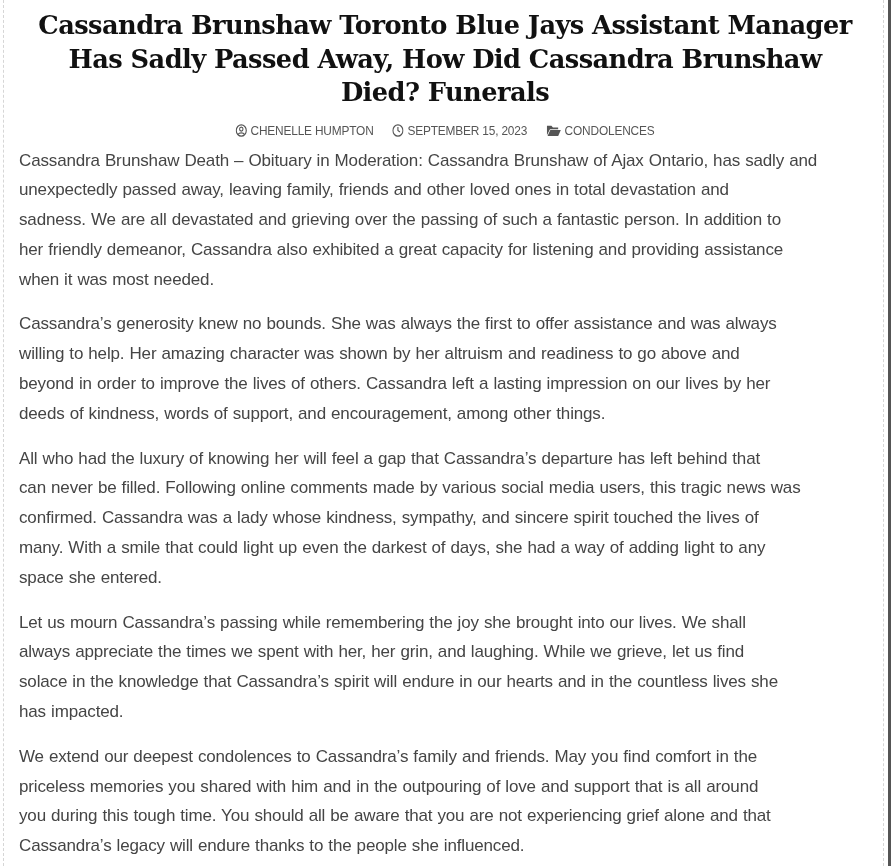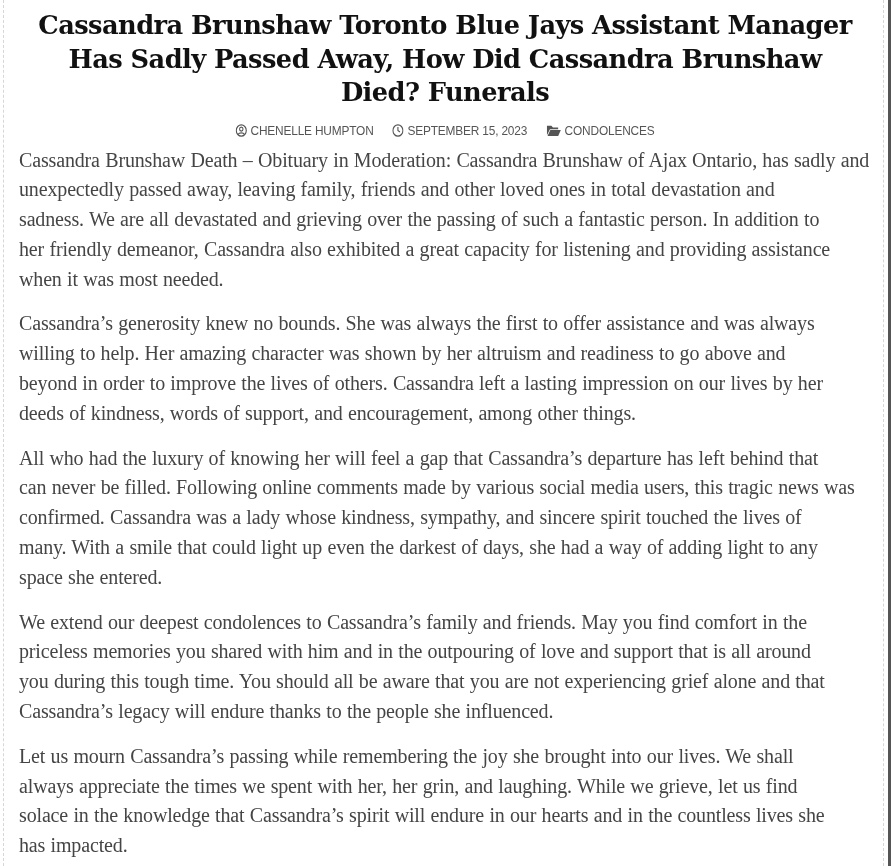--- a/index.html
+++ b/index.html
@@ -65,22 +65,22 @@
       text-transform: uppercase;
     }
     .meta-item svg {
       margin-right: 4px;
     }
     .body-text {
       margin-top: 6px;
     }
     .para {
       margin: 0 0 15px 0;
-      font-family: Liberation Serif, serif;
-      font-size: 20px;
+      font-family: Liberation Sans, sans-serif;
+      font-size: 17px;
       line-height: 29.8px;
       color: #454545;
       letter-spacing: -0.15px;
       word-spacing: 0.5px;
       white-space: pre-line;
     }
   </style>
 </head>
 <body>
 
@@ -123,22 +123,22 @@
 when it was most needed.</p>
     <p class="para">Cassandra’s generosity knew no bounds. She was always the first to offer assistance and was always
 willing to help. Her amazing character was shown by her altruism and readiness to go above and
 beyond in order to improve the lives of others. Cassandra left a lasting impression on our lives by her
 deeds of kindness, words of support, and encouragement, among other things.</p>
     <p class="para">All who had the luxury of knowing her will feel a gap that Cassandra’s departure has left behind that
 can never be filled. Following online comments made by various social media users, this tragic news was
 confirmed. Cassandra was a lady whose kindness, sympathy, and sincere spirit touched the lives of
 many. With a smile that could light up even the darkest of days, she had a way of adding light to any
 space she entered.</p>
+    <p class="para">Let us mourn Cassandra’s passing while remembering the joy she brought into our lives. We shall
+always appreciate the times we spent with her, her grin, and laughing. While we grieve, let us find
+solace in the knowledge that Cassandra’s spirit will endure in our hearts and in the countless lives she
+has impacted.</p>
     <p class="para">We extend our deepest condolences to Cassandra’s family and friends. May you find comfort in the
 priceless memories you shared with him and in the outpouring of love and support that is all around
 you during this tough time. You should all be aware that you are not experiencing grief alone and that
 Cassandra’s legacy will endure thanks to the people she influenced.</p>
-    <p class="para">Let us mourn Cassandra’s passing while remembering the joy she brought into our lives. We shall
-always appreciate the times we spent with her, her grin, and laughing. While we grieve, let us find
-solace in the knowledge that Cassandra’s spirit will endure in our hearts and in the countless lives she
-has impacted.</p>
   </div>
 </article>
 
 </body></html>

